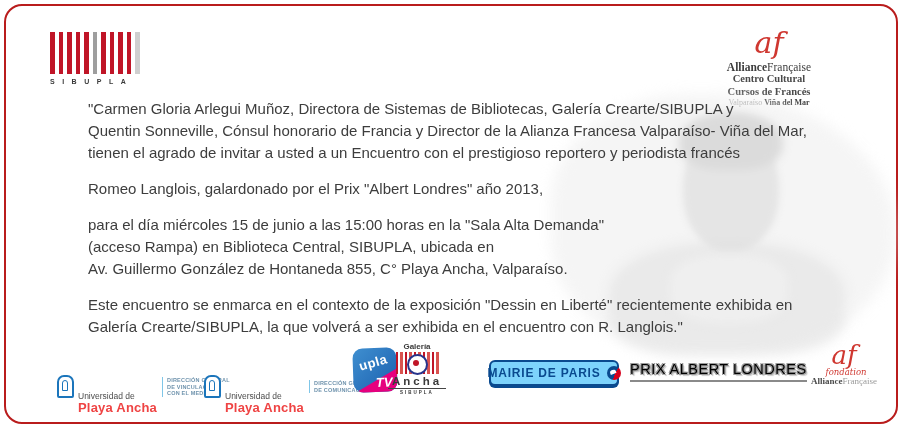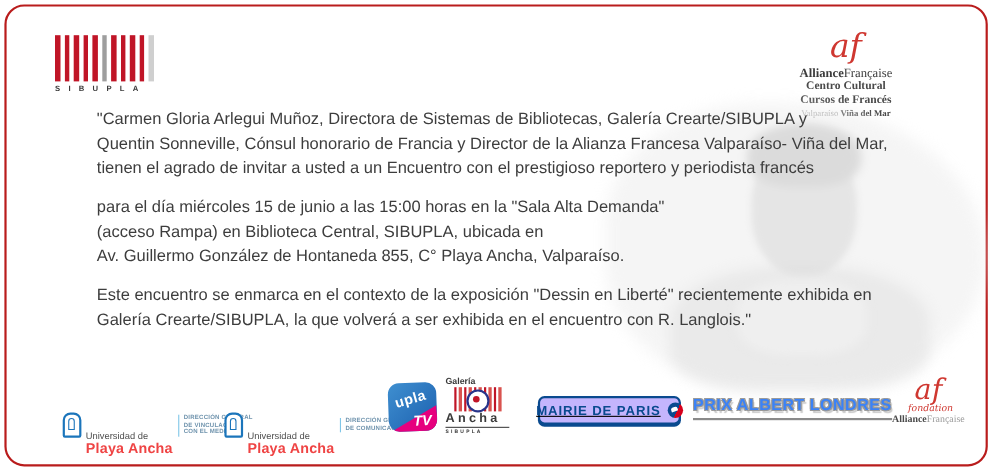--- a/index.html
+++ b/index.html
@@ -50,39 +50,39 @@
   .upla .campus{font-size:13px;font-weight:bold;color:#ef4444;letter-spacing:.2px;}
   .upla .dept{border-left:1.5px solid #7fc6e8;margin-left:5px;padding-left:4px;font-size:5.5px;line-height:6.5px;color:#6f93ad;font-weight:bold;letter-spacing:.2px;}
 
   
   .uplatv{position:absolute;left:347px;top:8px;width:44px;height:44px;background:linear-gradient(135deg,#3f8fd0 0%,#1b5fae 100%);border-radius:10px;transform:rotate(-2deg);overflow:hidden;}
   .uplatv .t1{position:absolute;left:6px;top:7px;color:#fff;font-weight:bold;font-size:13px;transform:rotate(-14deg);letter-spacing:.5px;}
   .uplatv .tri{position:absolute;left:0;bottom:-1px;width:100%;height:24px;background:#e6007e;clip-path:polygon(0 100%,100% 0,100% 100%);}
   .uplatv .t2{position:absolute;right:5px;bottom:2px;color:#fff;font-weight:bold;font-style:italic;font-size:13px;}
 
   
-  .galeria{position:absolute;left:399px;top:2px;width:58px;color:#3a3a3a;}
+  .galeria{position:absolute;left:382px;top:2px;width:58px;text-align:center;color:#3a3a3a;}
   .galeria .top{font-size:8px;font-weight:bold;margin-bottom:1px;}
   .galeria .code{position:relative;width:44px;height:22px;margin:0 auto;display:flex;gap:2px;justify-content:center;}
   .galeria .code i{display:block;width:2.5px;background:#c01527;}
   .galeria .code i:nth-child(2n){background:#d9534f;}
   .galeria .ring{position:absolute;left:12px;top:2px;width:17px;height:17px;background:#fff;border:2.5px solid #27348b;border-radius:50%;}
   .galeria .ring::after{content:"";position:absolute;left:3.5px;top:3.5px;width:6px;height:6px;background:#c01527;border-radius:50%;}
   .galeria .arte{font-size:11.5px;letter-spacing:3px;margin-top:1px;font-weight:bold;}
   .galeria .sub{font-size:4.5px;letter-spacing:2px;border-top:1px solid #444;margin-top:1px;padding-top:1px;color:#333;font-weight:bold;}
 
   
-  .mairie{position:absolute;left:483px;top:20px;width:126px;height:22px;border:2.5px solid #0a4a8f;border-radius:6px;background:#c4b5fd;display:flex;align-items:center;justify-content:center;gap:6px;box-shadow:0 2px 0 #0a4a8f;text-decoration:underline;}
+  .mairie{position:absolute;left:483px;top:20px;width:126px;height:22px;border:2.5px solid #0a4a8f;border-radius:6px;background:#7dd3fc;display:flex;align-items:center;justify-content:center;gap:6px;box-shadow:0 2px 0 #0a4a8f;}
   .mairie .label{color:#0a4a8f;font-weight:bold;font-size:12px;letter-spacing:.8px;white-space:nowrap;}
   .mairie .orb{width:14px;height:14px;border-radius:50%;background:linear-gradient(115deg,#0a4a8f 58%,#d6001c 58%);position:relative;flex:0 0 auto;}
   .mairie .orb::after{content:"";position:absolute;left:3px;top:4px;width:6px;height:4px;background:#fff;border-radius:50% 50% 0 0;transform:rotate(-20deg);}
 
   
   .prix{position:absolute;left:624px;top:20px;padding-bottom:2px;border-bottom:2px solid #8a8a8a;}
-  .prix .label{font-size:14.5px;font-weight:bold;letter-spacing:.5px;color:#3b82f6;white-space:nowrap;
+  .prix .label{font-size:14.5px;font-weight:normal;letter-spacing:.5px;color:#000000;white-space:nowrap;
     text-shadow:-1px -1px 0 #9a9a9a,1px -1px 0 #9a9a9a,-1px 1px 0 #9a9a9a,1px 1px 0 #9a9a9a,2px 2px 1px #c9c9c9;}
 
   
   .fondation{position:absolute;left:792px;top:2px;width:92px;text-align:center;}
   .fondation .glyph{font-family:"DejaVu Serif",serif;font-style:italic;font-size:26px;line-height:26px;color:#cf3730;}
   .fondation .script{font-family:"DejaVu Serif",serif;font-style:italic;font-size:8.5px;color:#cf3730;text-align:center;margin-left:4px;line-height:8px;}
   .fondation .name{font-family:"Liberation Serif",serif;font-size:9px;line-height:10px;white-space:nowrap;}
   .fondation .name b{color:#4a4a4a;}
   .fondation .name span{color:#9a9a9a;}
 </style>
@@ -125,20 +125,23 @@
       <div class="head"></div>
     </div>
 
     <div class="bodytext">
       <p>
         <span>"Carmen Gloria Arlegui Muñoz, Directora de Sistemas de Bibliotecas, Galería Crearte/SIBUPLA y</span><br>
         <span>Quentin Sonneville, Cónsul honorario de Francia y Director de la Alianza Francesa Valparaíso- Viña del Mar,</span><br>
         <span>tienen el agrado de invitar a usted a un Encuentro con el prestigioso  reportero y periodista francés</span>
       </p>
       <p>
+        <span>Romeo Langlois, galardonado por el Prix "Albert Londres" año 2013,</span>
+      </p>
+      <p>
         <span>para el día miércoles 15 de junio a las 15:00 horas en la "Sala Alta Demanda"</span><br>
         <span>(acceso Rampa) en Biblioteca Central, SIBUPLA, ubicada en</span><br>
         <span>Av. Guillermo González de Hontaneda 855, C° Playa Ancha, Valparaíso.</span>
       </p>
       <p>
         <span>Este encuentro se enmarca en el contexto de la exposición "Dessin en Liberté" recientemente exhibida en</span><br>
         <span>Galería Crearte/SIBUPLA, la que volverá a ser exhibida en el encuentro con R. Langlois."</span>
       </p>
     </div>
 

